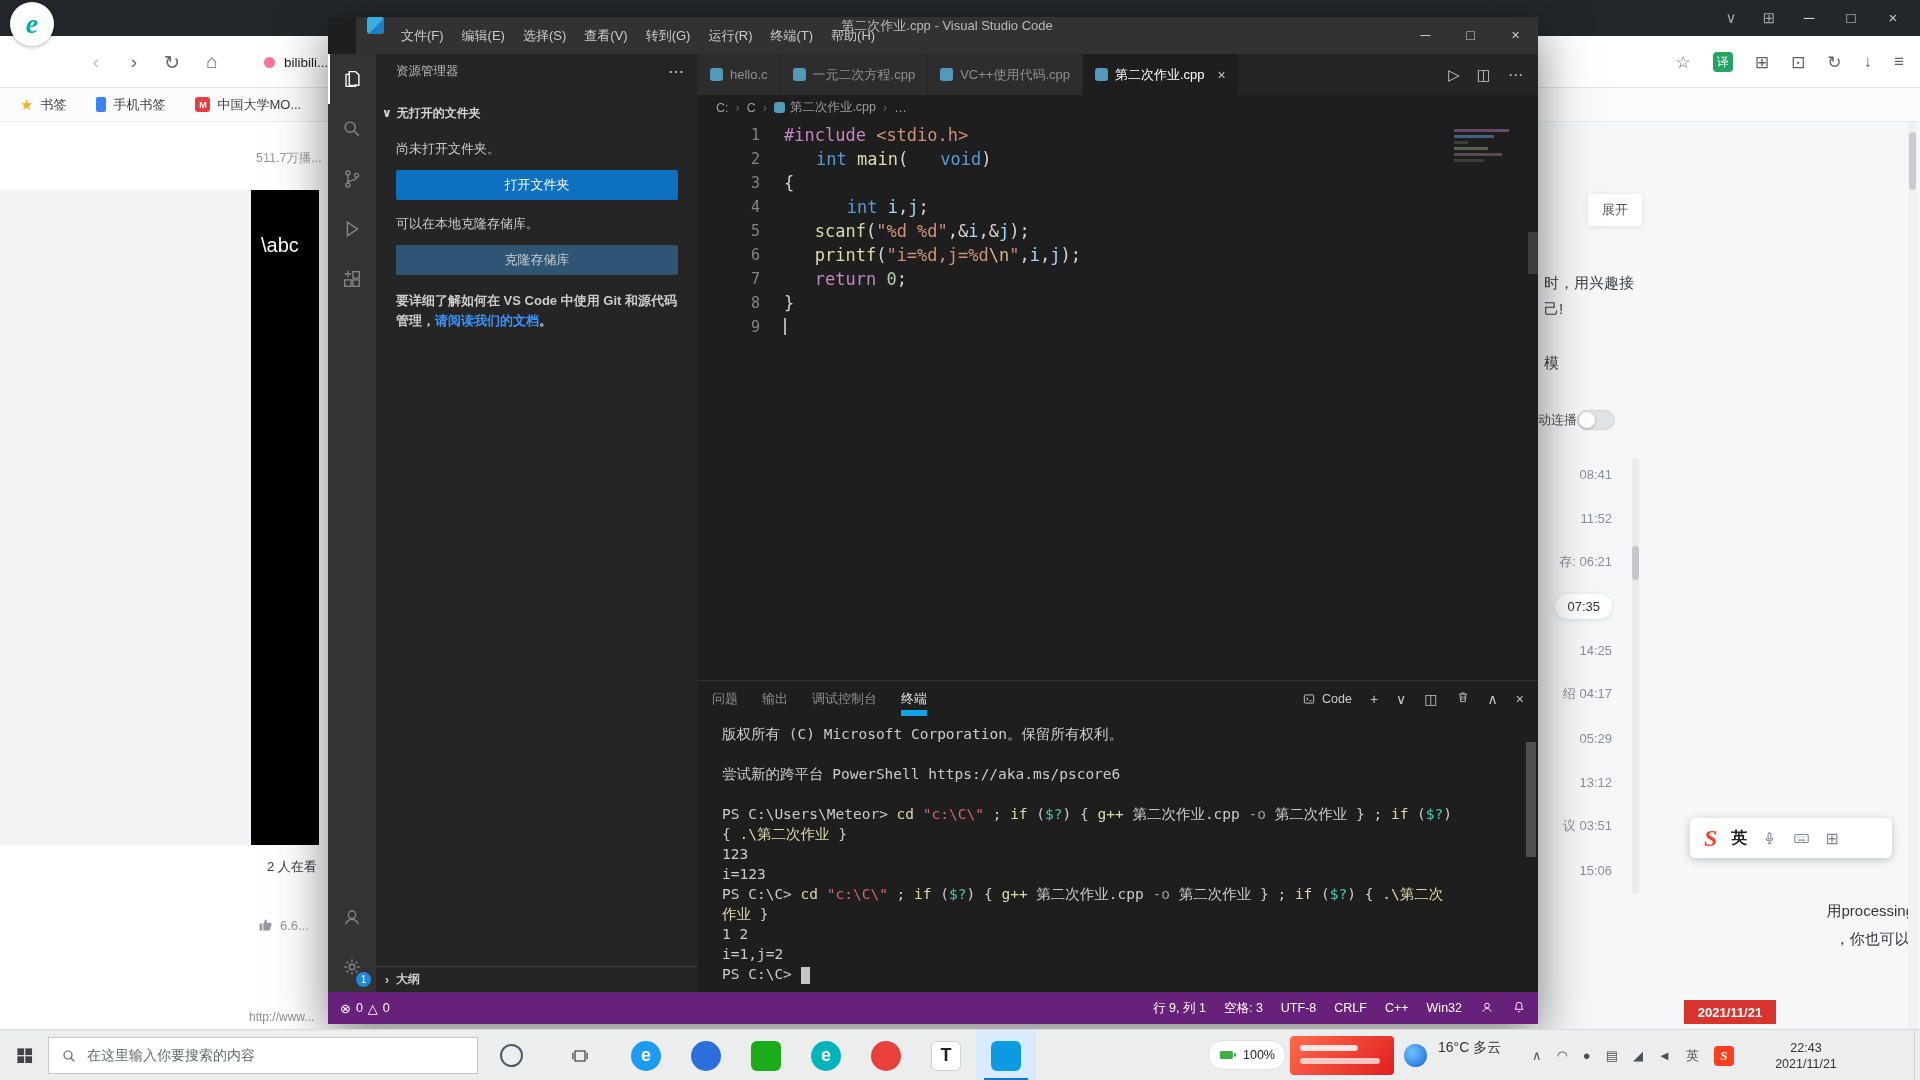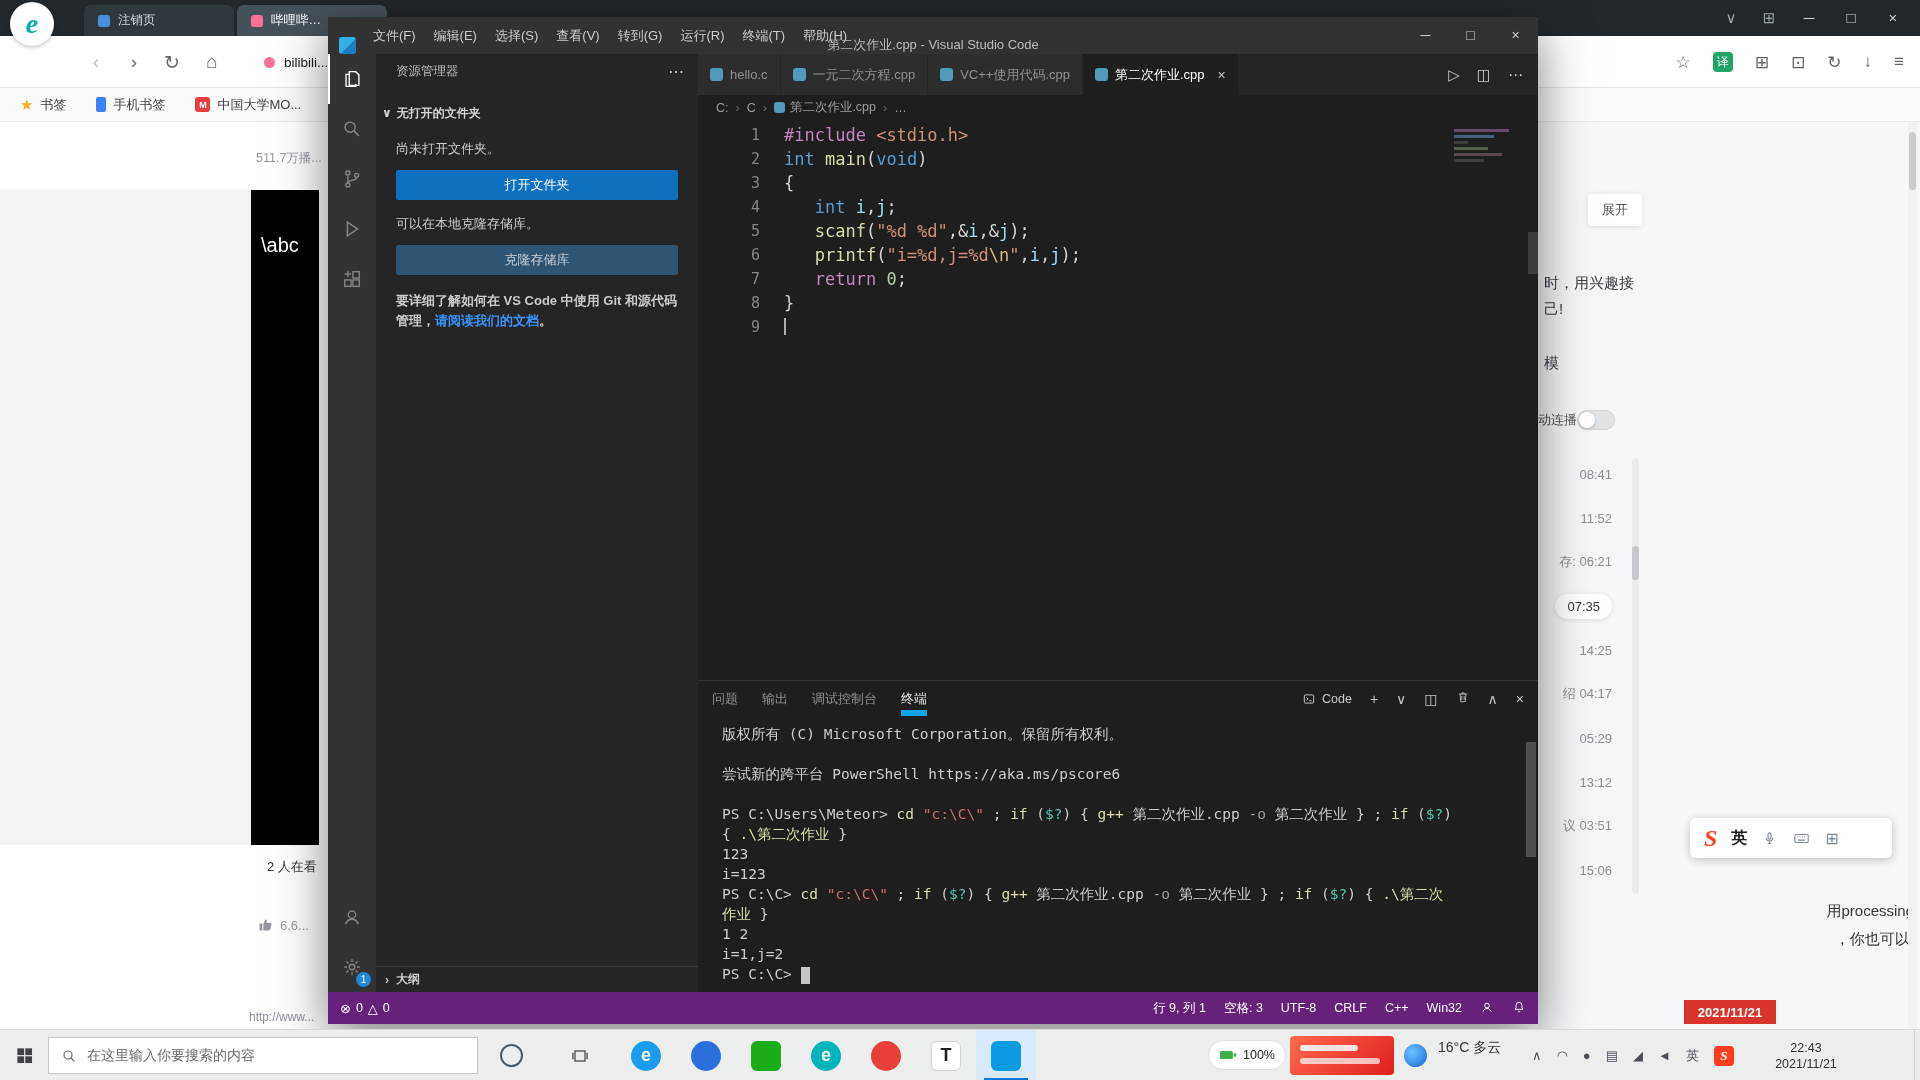--- a/index.html
+++ b/index.html
@@ -63,21 +63,21 @@
   .rp-scroll::after{content:"";position:absolute;left:0;top:88px;width:7px;height:34px;background:#c4c8cc;border-radius:4px;}
   .rp-pagescroll{position:absolute;right:3px;top:0;width:9px;height:907px;background:#eff1f2;}
   .rp-pagescroll::after{content:"";position:absolute;left:1px;top:10px;width:7px;height:58px;background:#c9cdd1;border-radius:4px;}
   .rp-b{position:absolute;left:264px;width:112px;text-align:right;font-size:15px;color:#33383d;white-space:nowrap;}
   .rp-date{position:absolute;left:146px;top:878px;width:92px;height:24px;background:#d9342b;color:#ffffff;font-size:13px;
     font-weight:700;display:flex;align-items:center;justify-content:center;}
 
   
   .vscode{position:absolute;left:328px;top:17px;width:1210px;height:1007px;background:#1e1e1e;z-index:50;
     box-shadow:0 14px 48px rgba(0,0,0,.5);display:flex;flex-direction:column;}
-  .vs-titlebar{height:37px;background:#323233;display:flex;align-items:flex-end;position:relative;flex:0 0 auto;}
+  .vs-titlebar{height:37px;background:#323233;display:flex;align-items:flex-start;position:relative;flex:0 0 auto;margin-left:28px;}
   .vs-logo{width:17px;height:17px;margin:0 8px 0 11px;border-radius:3px;
     background:linear-gradient(135deg,#37aee2 55%,#1b7fc4 55%);}
   .vs-menus{display:flex;}
   .menu-item{padding:0 9px;font-size:13px;color:#cccccc;line-height:37px;}
   .vs-title{position:absolute;left:50%;transform:translateX(-50%);color:#bbbbbb;font-size:13px;white-space:nowrap;}
   .vs-controls{margin-left:auto;display:flex;height:37px;}
   .vs-ctrl{width:45px;text-align:center;line-height:37px;color:#cccccc;font-size:14px;}
   .vs-main{flex:1;display:flex;min-height:0;}
   .activitybar{width:48px;background:#333333;display:flex;flex-direction:column;align-items:center;flex:0 0 auto;}
   .ab-item{width:48px;height:50px;display:flex;align-items:center;justify-content:center;color:#858585;position:relative;}
@@ -112,21 +112,21 @@
   .breadcrumb{height:25px;display:flex;align-items:center;gap:7px;padding-left:18px;font-size:12.5px;color:#9d9d9d;background:#1e1e1e;flex:0 0 auto;}
   .crumb{display:flex;align-items:center;gap:5px;}
   .crumb-sep{color:#6a6a6a;}
 
   .codearea{flex:1;position:relative;padding-top:3px;overflow:hidden;}
   .code-line{display:flex;height:24px;line-height:24px;font-family:"DejaVu Sans Mono","Liberation Mono",monospace;
     font-size:17px;white-space:pre;}
   .line-num{flex:0 0 62px;text-align:right;color:#858585;font-size:15px;}
   .line-text{padding-left:24px;}
   .caret{display:inline-block;width:2px;height:17px;background:#aeafad;vertical-align:-2px;}
-  .c-plain{color:#d4d4d4;}.c-pink{color:#c586c0;}.c-orange{color:#ce9178;}.c-blue{color:#569cd6;}
+  .c-plain{color:#d4d4d4;}.c-pink{color:#c586c0;}.c-orange{color:#ce9178;}.c-blue{color:#569cd6;margin-left:32px;}
   .c-yellow{color:#dcdcaa;}.c-lblue{color:#9cdcfe;}.c-green{color:#b5cea8;}.c-gold{color:#d7ba7d;}
   .minimap{position:absolute;top:6px;right:14px;width:70px;}
   .minimap div{height:3px;margin:3px 0;background:#3e3e3e;}
   .minimap div:nth-child(1){width:55px;background:#6a4a6a;}
   .minimap div:nth-child(2){width:40px;background:#45607a;}
   .minimap div:nth-child(3){width:14px;}
   .minimap div:nth-child(4){width:34px;background:#54624a;}
   .minimap div:nth-child(5){width:48px;background:#5a4a50;}
   .minimap div:nth-child(6){width:30px;}
   .ed-scroll{position:absolute;right:0;top:112px;width:10px;height:42px;background:rgba(121,121,121,.35);}
@@ -188,30 +188,20 @@
   .tb-clock{position:absolute;left:1758px;top:0;height:51px;width:96px;display:flex;flex-direction:column;align-items:center;
     justify-content:center;font-size:12.5px;color:#333;line-height:16px;white-space:nowrap;}
   .tb-peek{position:absolute;right:0;top:0;width:6px;height:51px;border-left:1px solid #cfd0d2;}
 </style>
 </head>
 <body>
 
 <div class="screen">
 
   <div class="b-tabstrip">
-    <div class="b-tab-list">
-        <div class="b-tab">
-          <span class="b-fav" style="background: rgb(74, 144, 217);"></span>
-          <span>注销页</span>
-        </div>
-        <div class="b-tab active">
-          <span class="b-fav" style="background: rgb(251, 114, 153);"></span>
-          <span>哔哩哔…</span>
-        </div>
-      </div>
     <div class="ts-right">
       <span class="ts-ic">∨</span>
         <span class="ts-ic">⊞</span>
       <span class="b-ctrl">─</span>
       <span class="b-ctrl">□</span>
       <span class="b-ctrl">×</span>
     </div>
   </div>
   <div class="b-logo">e</div>
 

